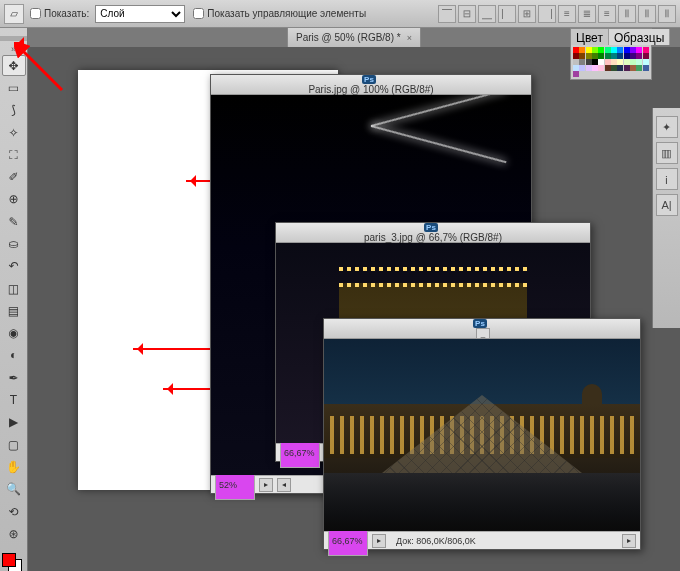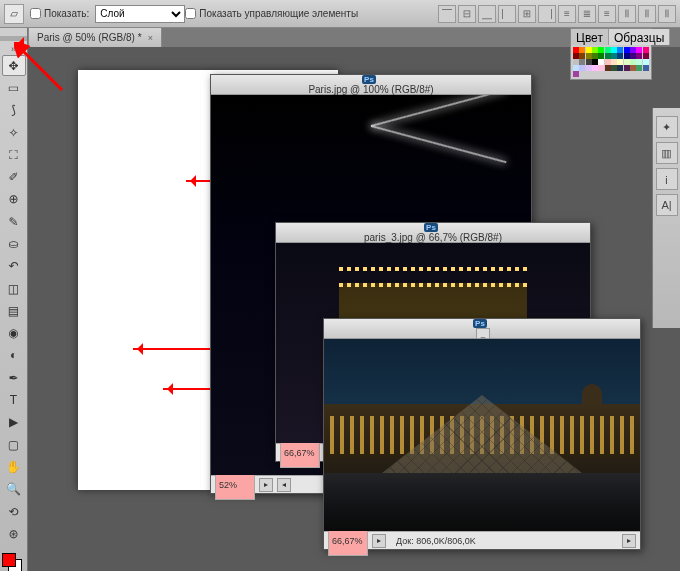--- a/index.html
+++ b/index.html
@@ -7,21 +7,21 @@
 
 .options-bar { position: absolute; top: 0; left: 0; right: 0; height: 28px; background: linear-gradient(#d8d8d8,#bcbcbc); border-bottom: 1px solid #888; display: flex; align-items: center; padding: 0 4px; font-size: 10px; color: #333; }
 .options-bar .tool-ico { width: 20px; height: 20px; background: #e8e8e8; border: 1px solid #999; margin-right: 6px; display: flex; align-items: center; justify-content: center; }
 .options-bar label { display: flex; align-items: center; margin-right: 6px; gap: 3px; }
 .options-bar input[type=checkbox] { width: 11px; height: 11px; }
 .options-bar select { font-size: 10px; height: 18px; width: 90px; background: #fff; border: 1px solid #888; }
 .options-bar .spacer { flex: 1; }
 .options-bar .align-btns { display: flex; gap: 2px; }
 .options-bar .align-btns span { width: 18px; height: 18px; background: #d0d0d0; border: 1px solid #999; display: flex; align-items: center; justify-content: center; font-size: 10px; color: #666; }
 
-.doc-tab-bar { position: absolute; top: 28px; left: 28px; right: 0; height: 19px; background: #7a7a7a; display: flex; align-items: flex-end; }
+.doc-tab-bar { position: absolute; top: 28px; left: 28px; right: 0; height: 19px; background: #7a7a7a; display: flex; align-items: flex-end; justify-content: center; }
 .doc-tab { height: 20px; background: linear-gradient(#d6d6d6,#bfbfbf); border: 1px solid #888; border-bottom: none; padding: 2px 8px; font-size: 10px; color: #333; display: flex; align-items: center; gap: 6px; }
 .doc-tab .close { font-size: 9px; color: #666; }
 
 .toolbox { position: absolute; top: 28px; left: 0; width: 28px; bottom: 0; background: linear-gradient(#cfcfcf,#b8b8b8); border-right: 1px solid #777; display: flex; flex-direction: column; padding-top: 8px; }
 .toolbox .handle { height: 6px; background: #aaa; margin-bottom: 2px; }
 .toolbox .switch { height: 12px; display: flex; align-items: center; justify-content: center; font-size: 9px; color: #555; }
 .tb { width: 24px; height: 22px; margin: 1px auto; display: flex; align-items: center; justify-content: center; font-size: 12px; color: #333; border: 1px solid transparent; border-radius: 2px; }
 .tb.sel { background: #e8e8e8; border: 1px solid #888; }
 .swatches-tb { margin-top: 4px; position: relative; width: 24px; height: 24px; }
 .swatches-tb .fg { position: absolute; width: 14px; height: 14px; background: #ff0000; border: 1px solid #000; top: 4px; left: 2px; z-index: 2; }
@@ -35,21 +35,21 @@
 .arrow.diag { background: none; height: auto; }
 .arrow.diag svg { display: block; }
 
 .float-win { position: absolute; background: #fff; border: 1px solid #555; box-shadow: 2px 2px 8px rgba(0,0,0,0.5); }
 .fw-title { height: 20px; background: linear-gradient(#e8e8e8,#cacaca); border-bottom: 1px solid #999; display: flex; align-items: center; padding: 0 4px; font-size: 10px; color: #333; flex-direction: column; }
 .fw-title .ps-ico { width: 14px; height: 14px; background: #1a4b7a; color: #9cf; font-size: 8px; font-weight: bold; display: flex; align-items: center; justify-content: center; margin-right: 4px; border-radius: 2px; }
 .fw-title .spacer { flex: 1; }
 .fw-title .wbtn { width: 14px; height: 14px; background: #ddd; border: 1px solid #999; margin-left: 2px; font-size: 8px; display: flex; align-items: center; justify-content: center; }
 .fw-body { position: relative; overflow: hidden; }
 .fw-status { height: 18px; background: #e6e6e6; border-top: 1px solid #aaa; display: flex; align-items: center; font-size: 9px; color: #333; padding: 0 4px; gap: 4px; }
-.fw-status .zoom-box { background: #fca5a5; border: 1px solid #aaa; padding: 9px 3px; min-width: 40px; }
+.fw-status .zoom-box { background: #d946ef; border: 1px solid #aaa; padding: 9px 3px; min-width: 40px; }
 .fw-status .btn-s { width: 14px; height: 14px; background: #d6d6d6; border: 1px solid #999; font-size: 8px; display: flex; align-items: center; justify-content: center; }
 
 
 .img-eiffel { background: linear-gradient(to bottom, #000 0%, #020210 40%, #0a0a18 100%); position: relative; height: 100%; }
 .img-eiffel .tower { position: absolute; left: 50%; bottom: 0; transform: translateX(-50%); width: 0; height: 0; border-left: 26px solid transparent; border-right: 26px solid transparent; border-bottom: 150px solid #4a3a1a; filter: brightness(1.1); }
 .img-eiffel .tower::after { content: ''; position: absolute; left: -6px; top: -38px; width: 12px; height: 40px; background: #5a4a2a; }
 .img-eiffel .beam { position: absolute; left: 50%; top: 30px; width: 140px; height: 2px; background: rgba(255,255,255,0.6); transform-origin: left center; transform: rotate(-15deg); box-shadow: 0 0 8px #fff; }
 .img-eiffel .beam.b2 { transform: rotate(15deg); }
 
 .img-arc { background: linear-gradient(#0a0a14,#1a1524); height: 100%; position: relative; overflow: hidden; }
@@ -81,21 +81,21 @@
 
 <div class="options-bar">
   <div class="tool-ico">▱</div>
   <label>
     <input type="checkbox" style="">
     <span>Показать:</span>
   </label>
   <select>
     <option>Слой</option>
   </select>
-  <label style="margin-left:0">
+  <label style="margin-left:8px">
     <input type="checkbox" style="">
     <span>Показать управляющие элементы</span>
   </label>
   <div class="spacer"></div>
   <div class="align-btns">
     <span>⎺</span>
     <span>⊟</span>
     <span>⎽</span>
     <span>⎸</span>
     <span>⊞</span>

